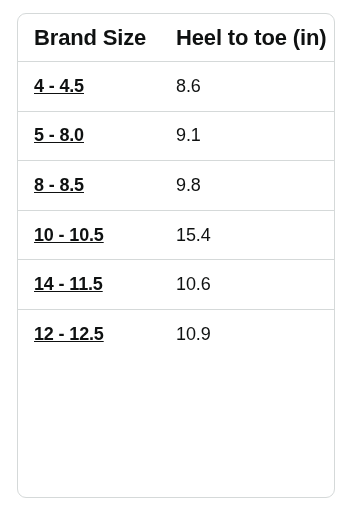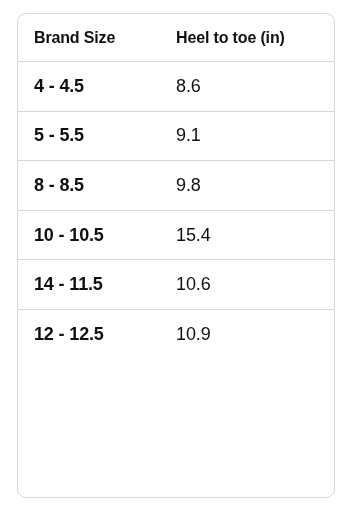--- a/index.html
+++ b/index.html
@@ -40,37 +40,38 @@
   table.size-table th,
   table.size-table td {
     text-align: left;
     vertical-align: middle;
     padding: 0 0 0 16px;
     color: #0f1111;
   }
 
   table.size-table thead th {
     height: 47px;
-    font-size: 16px;
+    font-size: 22px;
     font-weight: 700;
     letter-spacing: -0.15px;
     border-bottom: 1px solid #d5d9d9;
   }
 
   table.size-table tbody td {
     height: 48.6px;
     font-size: 18px;
     font-weight: 400;
     letter-spacing: -0.1px;
     border-bottom: 1px solid #d5d9d9;
   }
 
   table.size-table tbody td.cell-size {
     font-weight: 700;
     letter-spacing: -0.15px;
+    text-decoration: underline;
   }
 
   table.size-table tbody tr:last-child td {
     border-bottom: none;
   }
 </style>
 </head>
 <body>
 
 <div id="size-chart-card">
@@ -84,21 +85,21 @@
         <th>Brand Size</th>
         <th>Heel to toe (in)</th>
       </tr>
     </thead>
     <tbody>
       <tr>
         <td class="cell-size">4 - 4.5</td>
         <td class="cell-value">8.6</td>
       </tr>
       <tr>
-        <td class="cell-size">5 - 5.5</td>
+        <td class="cell-size">5 - 8.0</td>
         <td class="cell-value">9.1</td>
       </tr>
       <tr>
         <td class="cell-size">8 - 8.5</td>
         <td class="cell-value">9.8</td>
       </tr>
       <tr>
         <td class="cell-size">10 - 10.5</td>
         <td class="cell-value">15.4</td>
       </tr>

